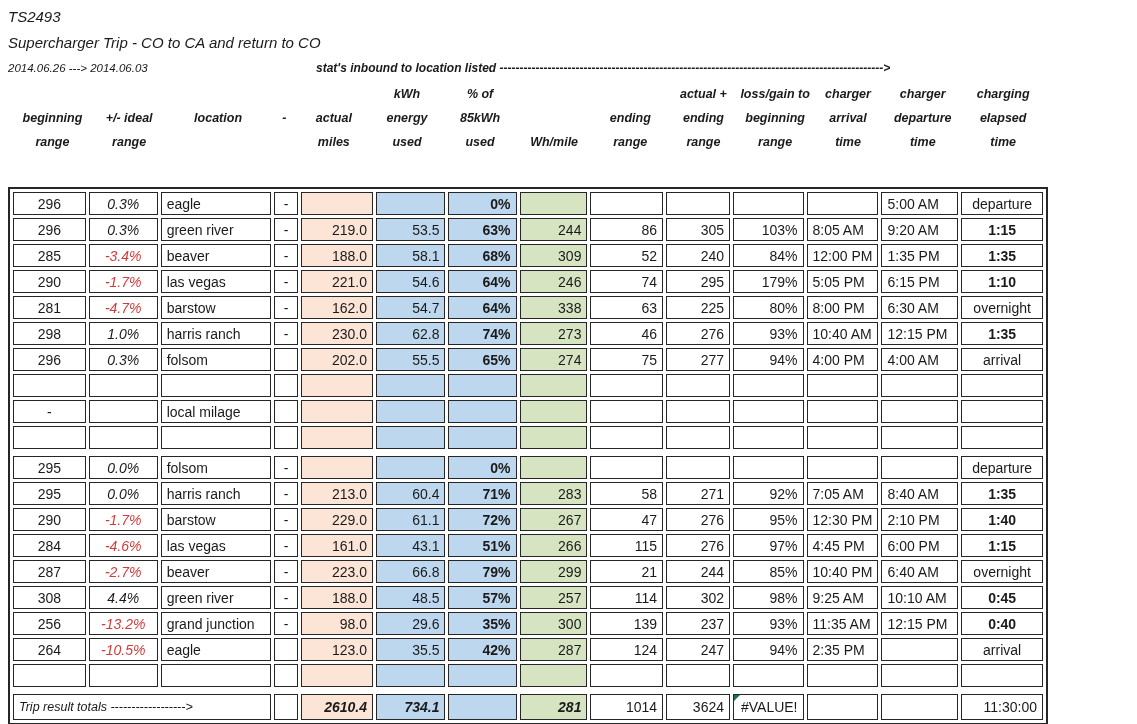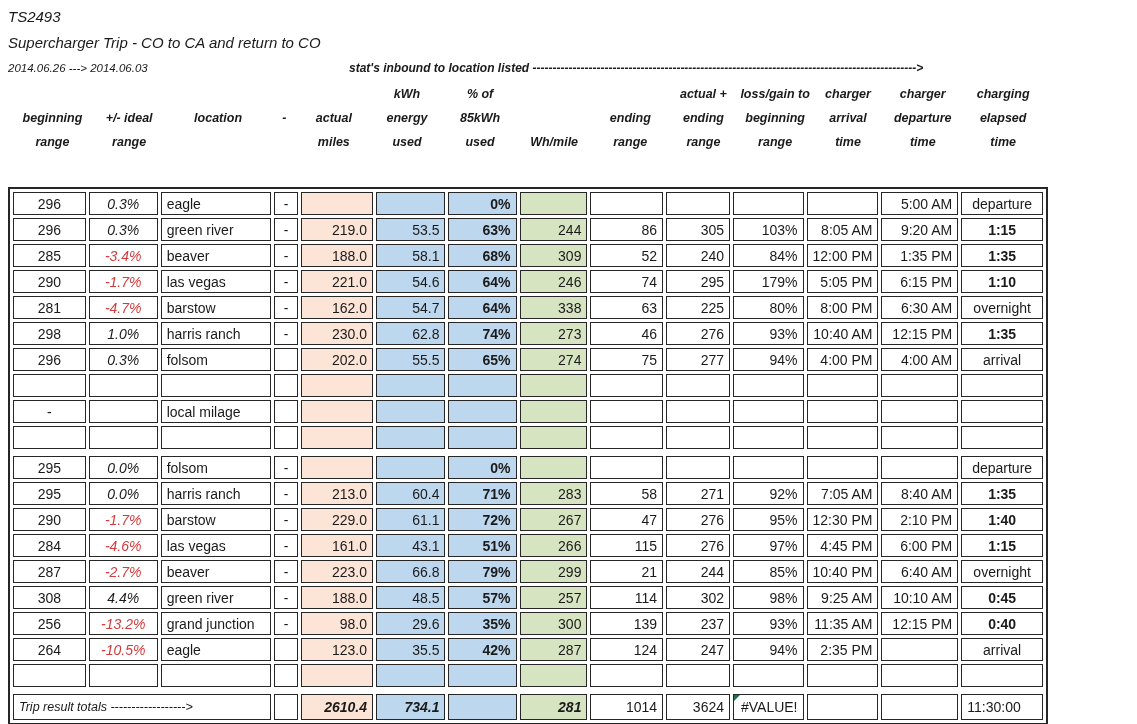--- a/index.html
+++ b/index.html
@@ -15,21 +15,21 @@
   .sheet{
     width:1050px;height:724px;box-sizing:border-box;overflow:hidden;
     background:#fff;color:var(--ink);
     font-family:"Liberation Sans",sans-serif;
     padding:8px 2px 0 8px;position:relative;
   }
   .doc-title{font-style:italic;font-size:15px;line-height:18px;}
   .doc-subtitle{font-style:italic;font-size:15px;line-height:18px;margin-top:8px;}
   .meta-row{display:flex;align-items:center;margin-top:9px;}
   .date-range{font-style:italic;font-size:11.5px;width:308px;flex:none;}
-  .stats-note{font-style:italic;font-weight:bold;font-size:12px;white-space:nowrap;overflow:hidden;flex:1;margin-left:33px;}
+  .stats-note{font-style:italic;font-weight:bold;font-size:12px;white-space:nowrap;overflow:hidden;flex:1;}
   table{border-collapse:separate;border-spacing:3px;table-layout:fixed;}
   .hdr-table{margin-top:2px;border:2px solid transparent;}
   .hdr-table td{vertical-align:bottom;text-align:center;font-weight:bold;font-style:italic;
     font-size:12.5px;padding:0 1px;white-space:nowrap;overflow:hidden;}
   .hdr-table .line{line-height:24px;height:24px;}
   .body-table{border:2px solid var(--grid);background:#fff;margin-top:28px;}
   .body-table td{
     border:1px solid var(--grid);height:21px;padding:0 5px;font-size:14px;
     white-space:nowrap;overflow:hidden;background:#fff;vertical-align:middle;
   }
@@ -37,27 +37,27 @@
   .c0{text-align:center;}
   .c1{text-align:center;font-style:italic;font-size:11px;}
   .c1.neg{color:var(--neg);}
   .c2{text-align:left;}
   .c3{text-align:center;}
   .c4,.c5,.c6,.c7,.c8,.c9,.c10{text-align:right;}
   .c4{background:var(--miles-fill) !important;}
   .c5,.c6{background:var(--energy-fill) !important;}
   .c6{font-weight:bold;}
   .c7{background:var(--whmile-fill) !important;}
-  .c11,.c12{text-align:right;font-size:11px;}
+  .c11,.c12{font-size:11px;}
   .c13{text-align:center;font-size:12px;}
   .c13.bt{font-weight:bold;}
   tr.totals td{height:24px;}
   tr.totals .c0{font-style:italic;font-size:12.5px;text-align:left;}
   tr.totals .c4,tr.totals .c5,tr.totals .c7{font-weight:bold;font-style:italic;}
-  tr.totals .c13{text-align:left;font-weight:normal;}
+  tr.totals .c13{text-align:right;font-weight:normal;}
   td.err{position:relative;}
   .tri{position:absolute;top:0;left:0;width:0;height:0;
     border-top:6px solid var(--err);border-right:6px solid transparent;}
 </style>
 </head>
 <body>
 
 <div class="sheet">
   <div class="doc-title">TS2493</div>
   <div class="doc-subtitle">Supercharger Trip - CO to CA and return to CO</div>

